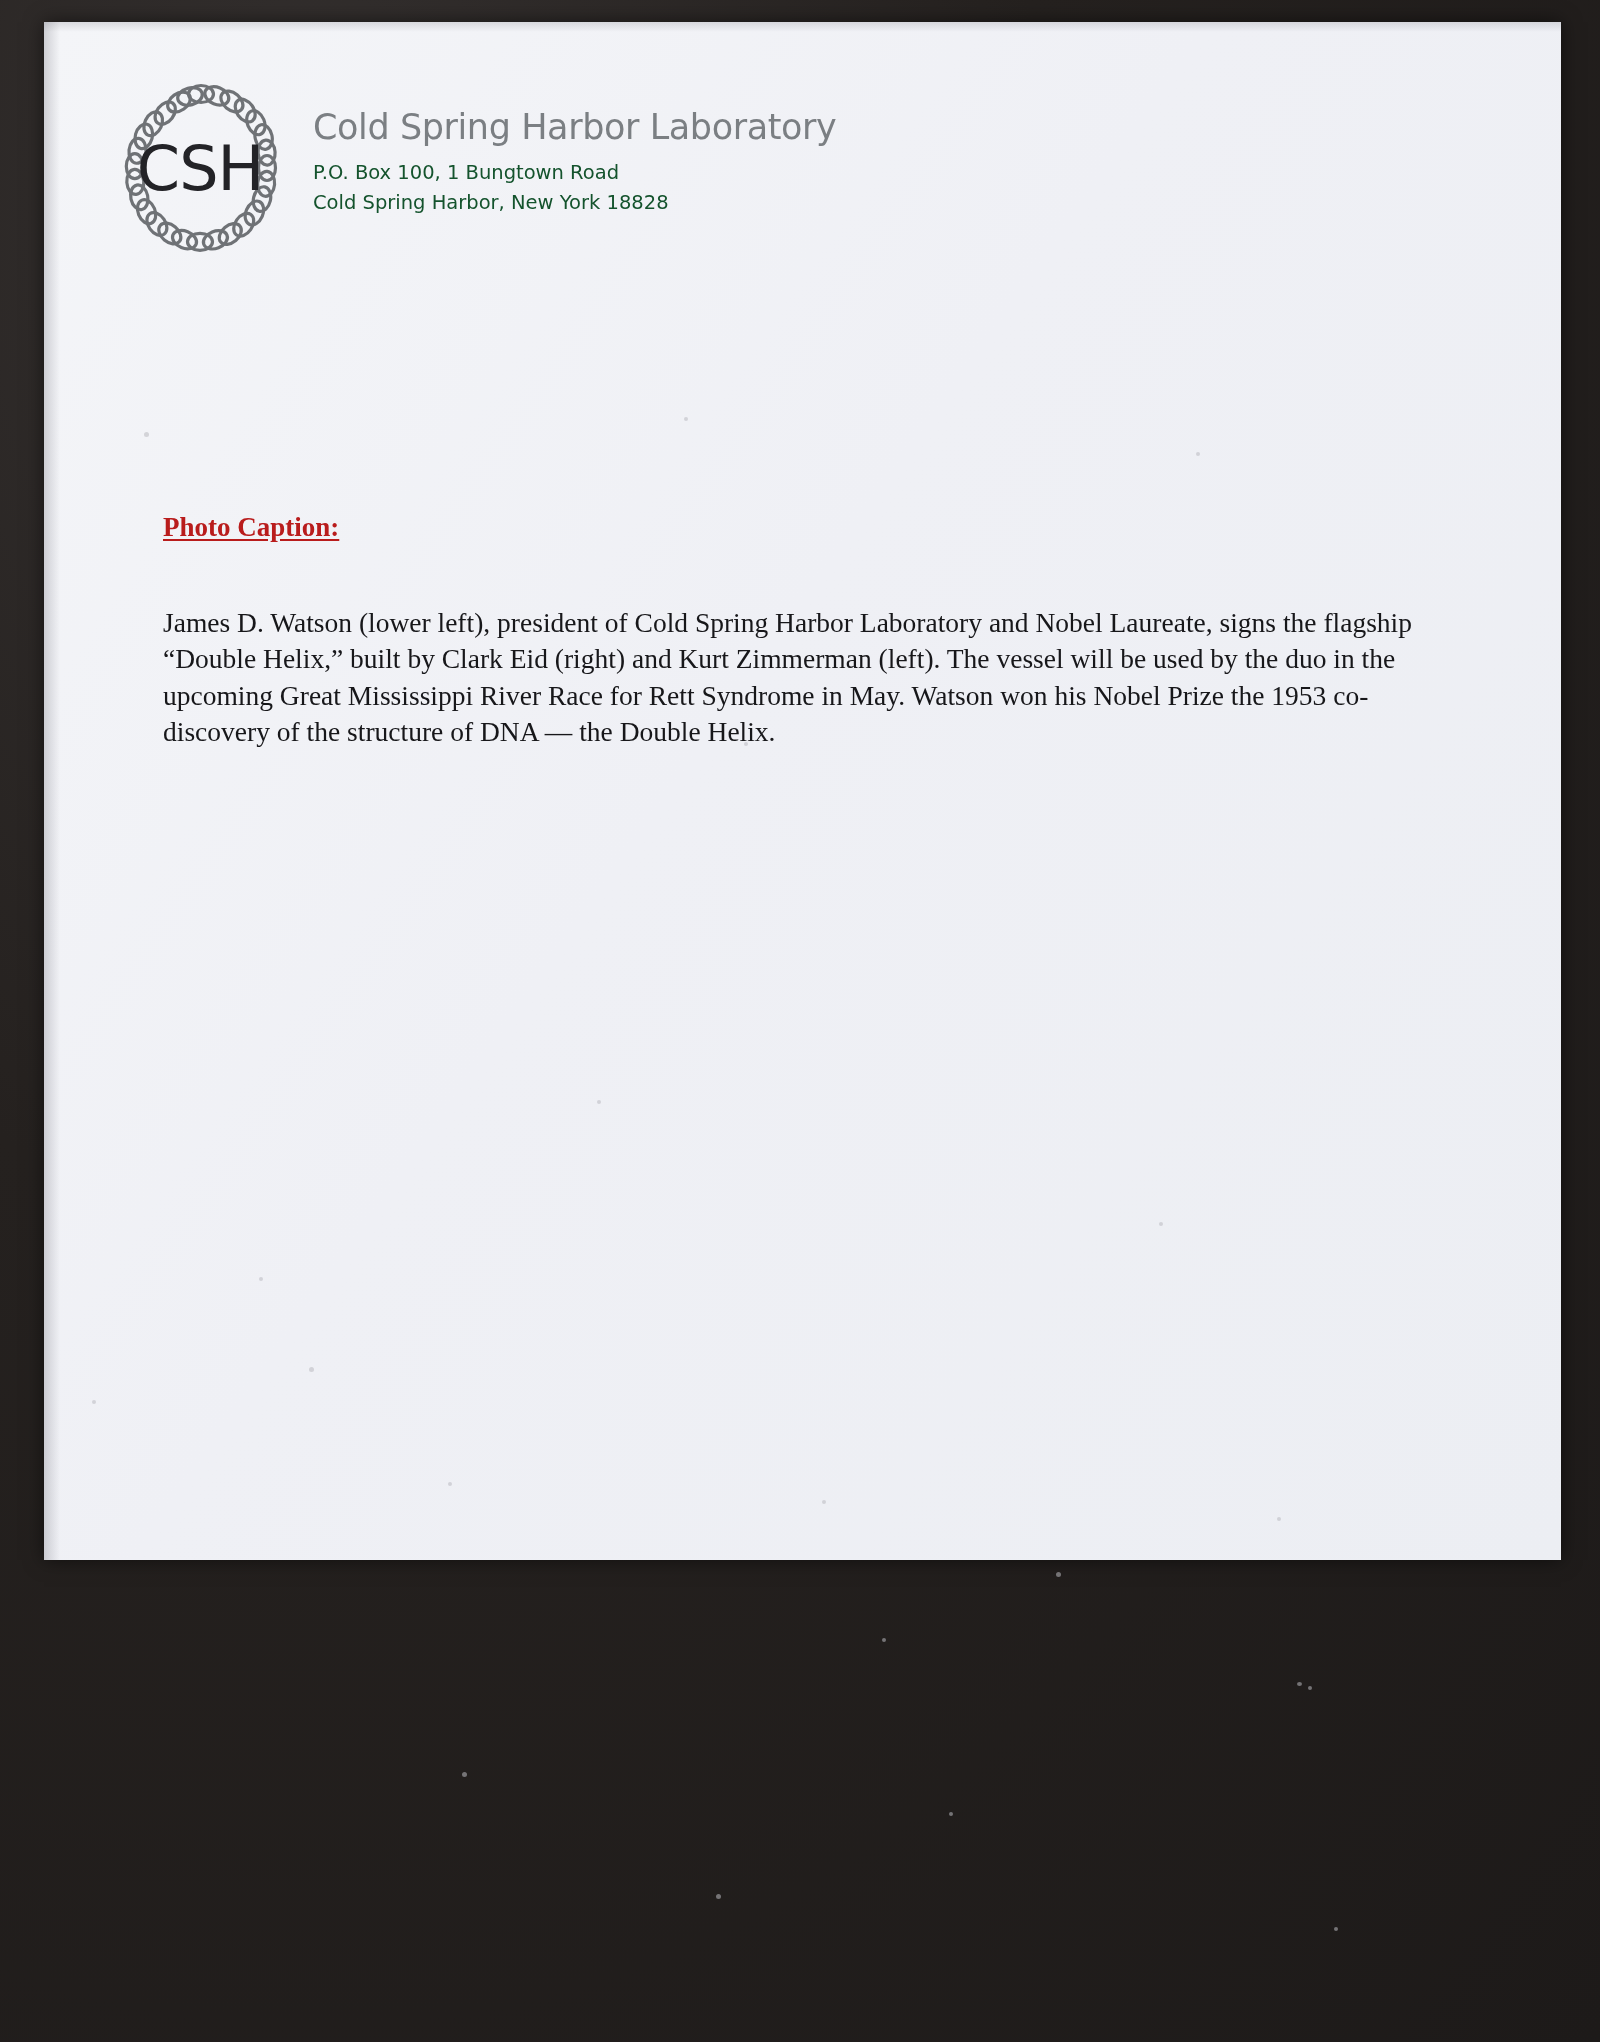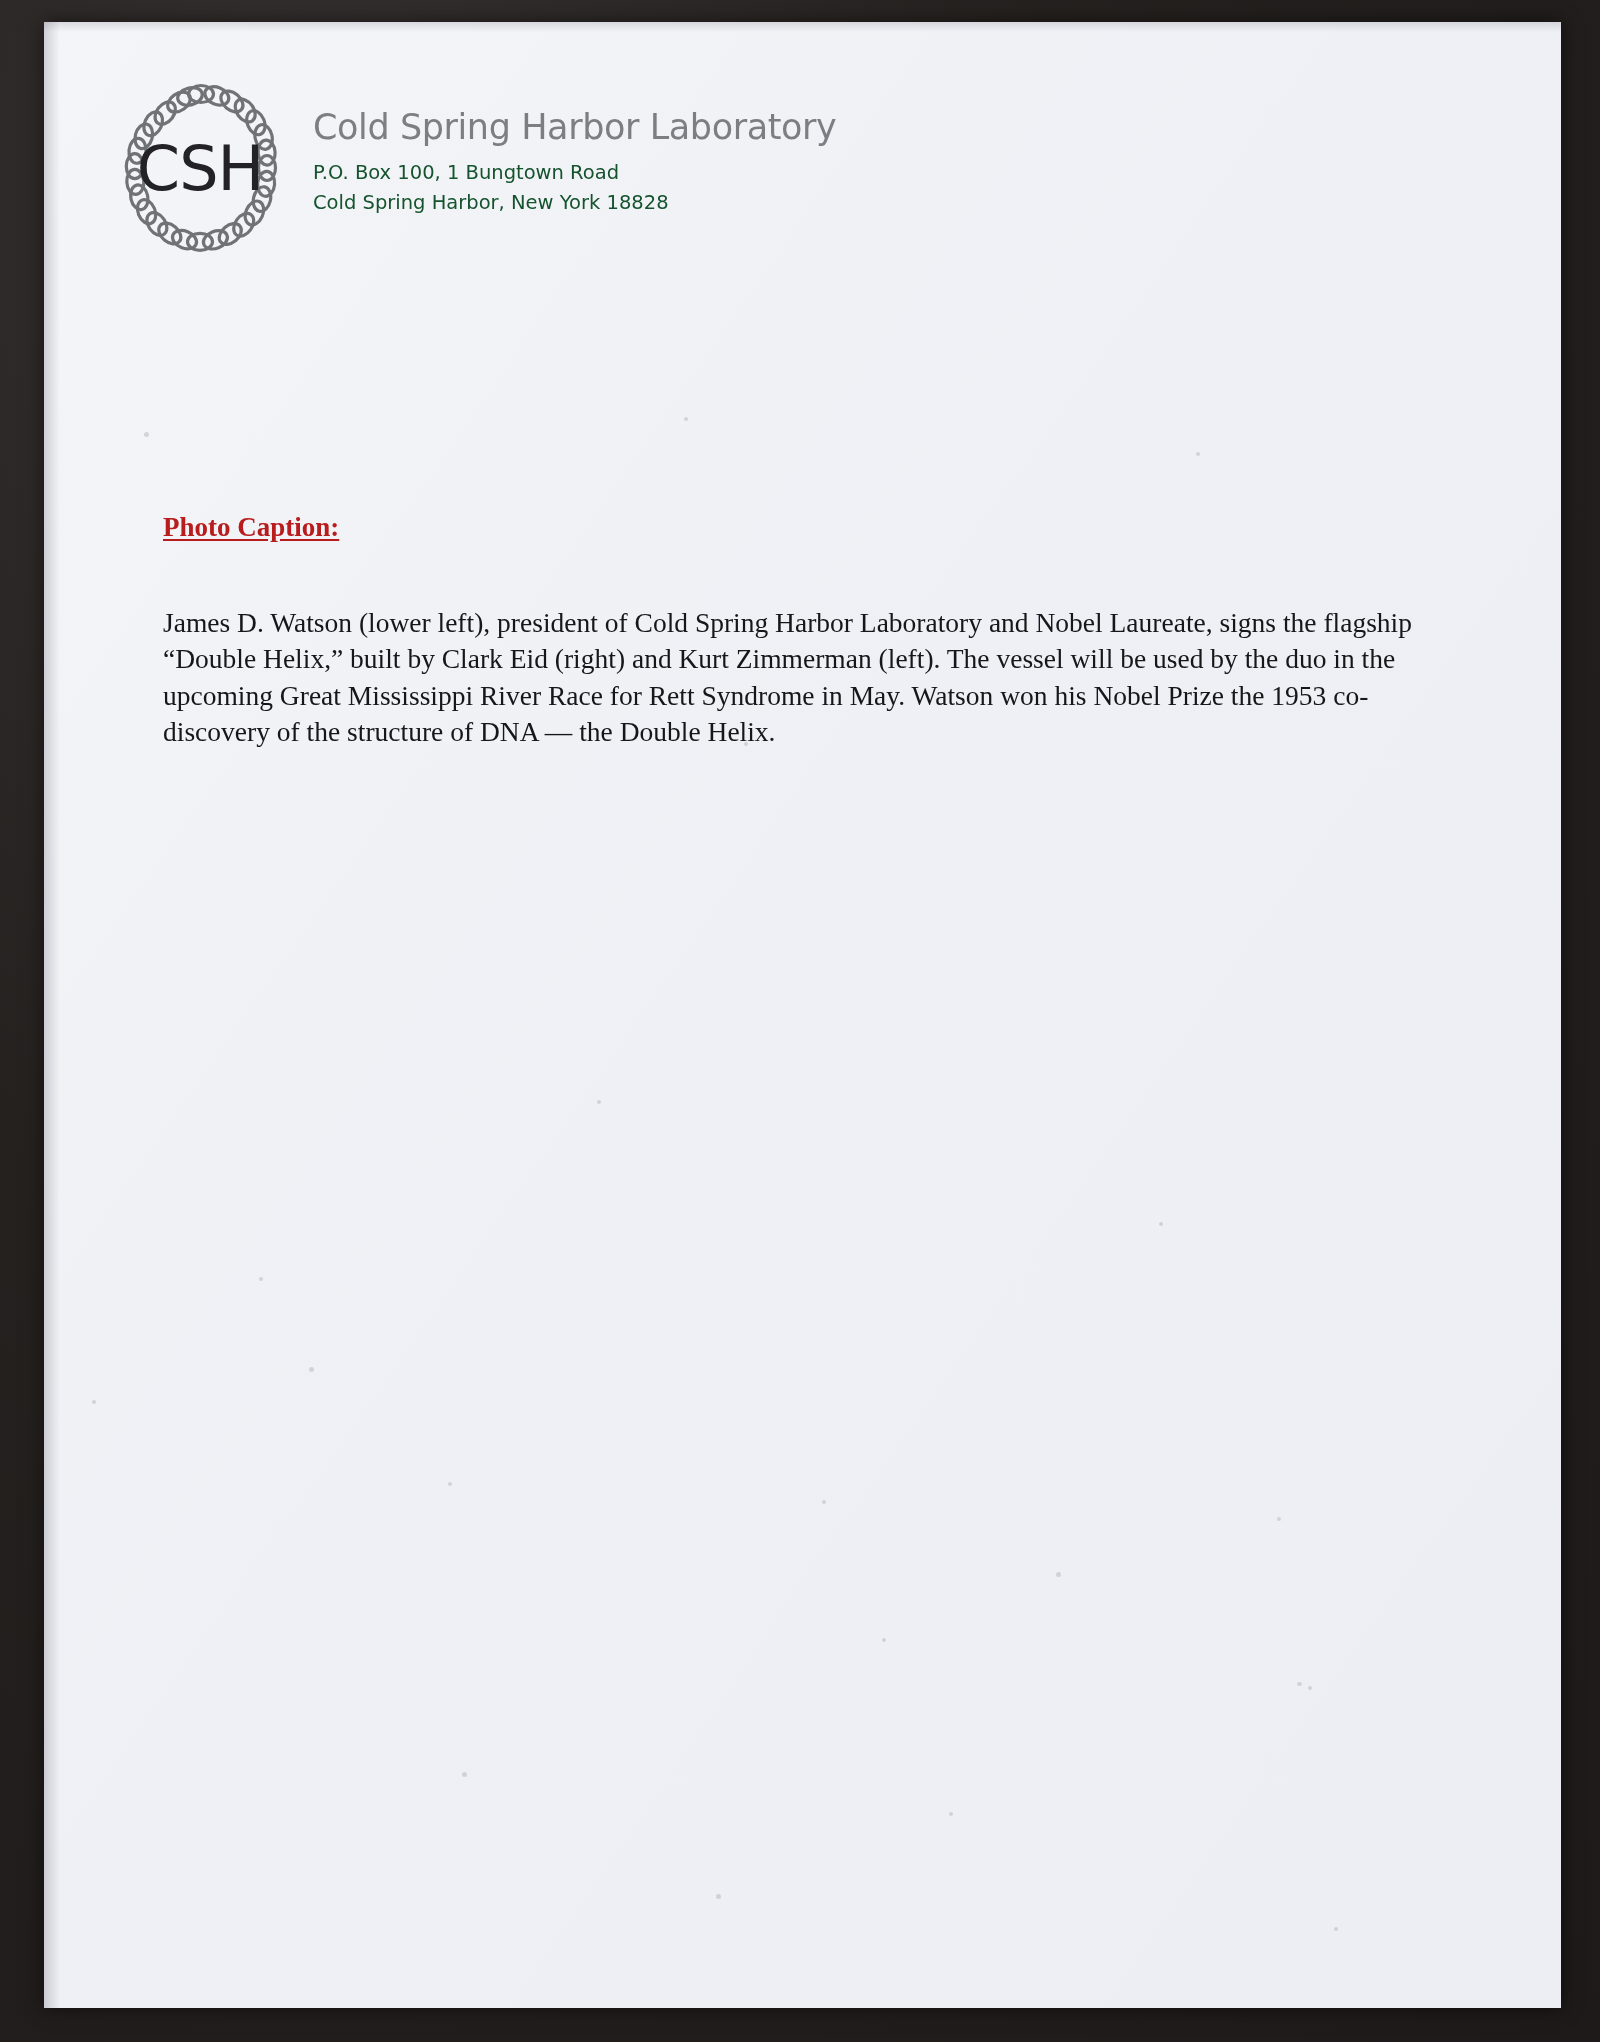--- a/index.html
+++ b/index.html
@@ -22,21 +22,21 @@
     background:
       radial-gradient(ellipse at 20% 10%, #34302f 0%, #25211f 40%, #1d1a19 100%);
   }
 
   
   .page {
     position: absolute;
     left: 44px;
     top: 22px;
     width: 1517px;
-    height: 1986px;
+    height: 1538px;
     background: #f2f3f7;
     box-shadow: 0 0 18px rgba(0,0,0,0.55);
   }
   .page-inner {
     position: absolute;
     inset: 0;
     background:
       linear-gradient(125deg, #f4f5f8 0%, #eff0f5 45%, #eceef3 100%);
   }
   

